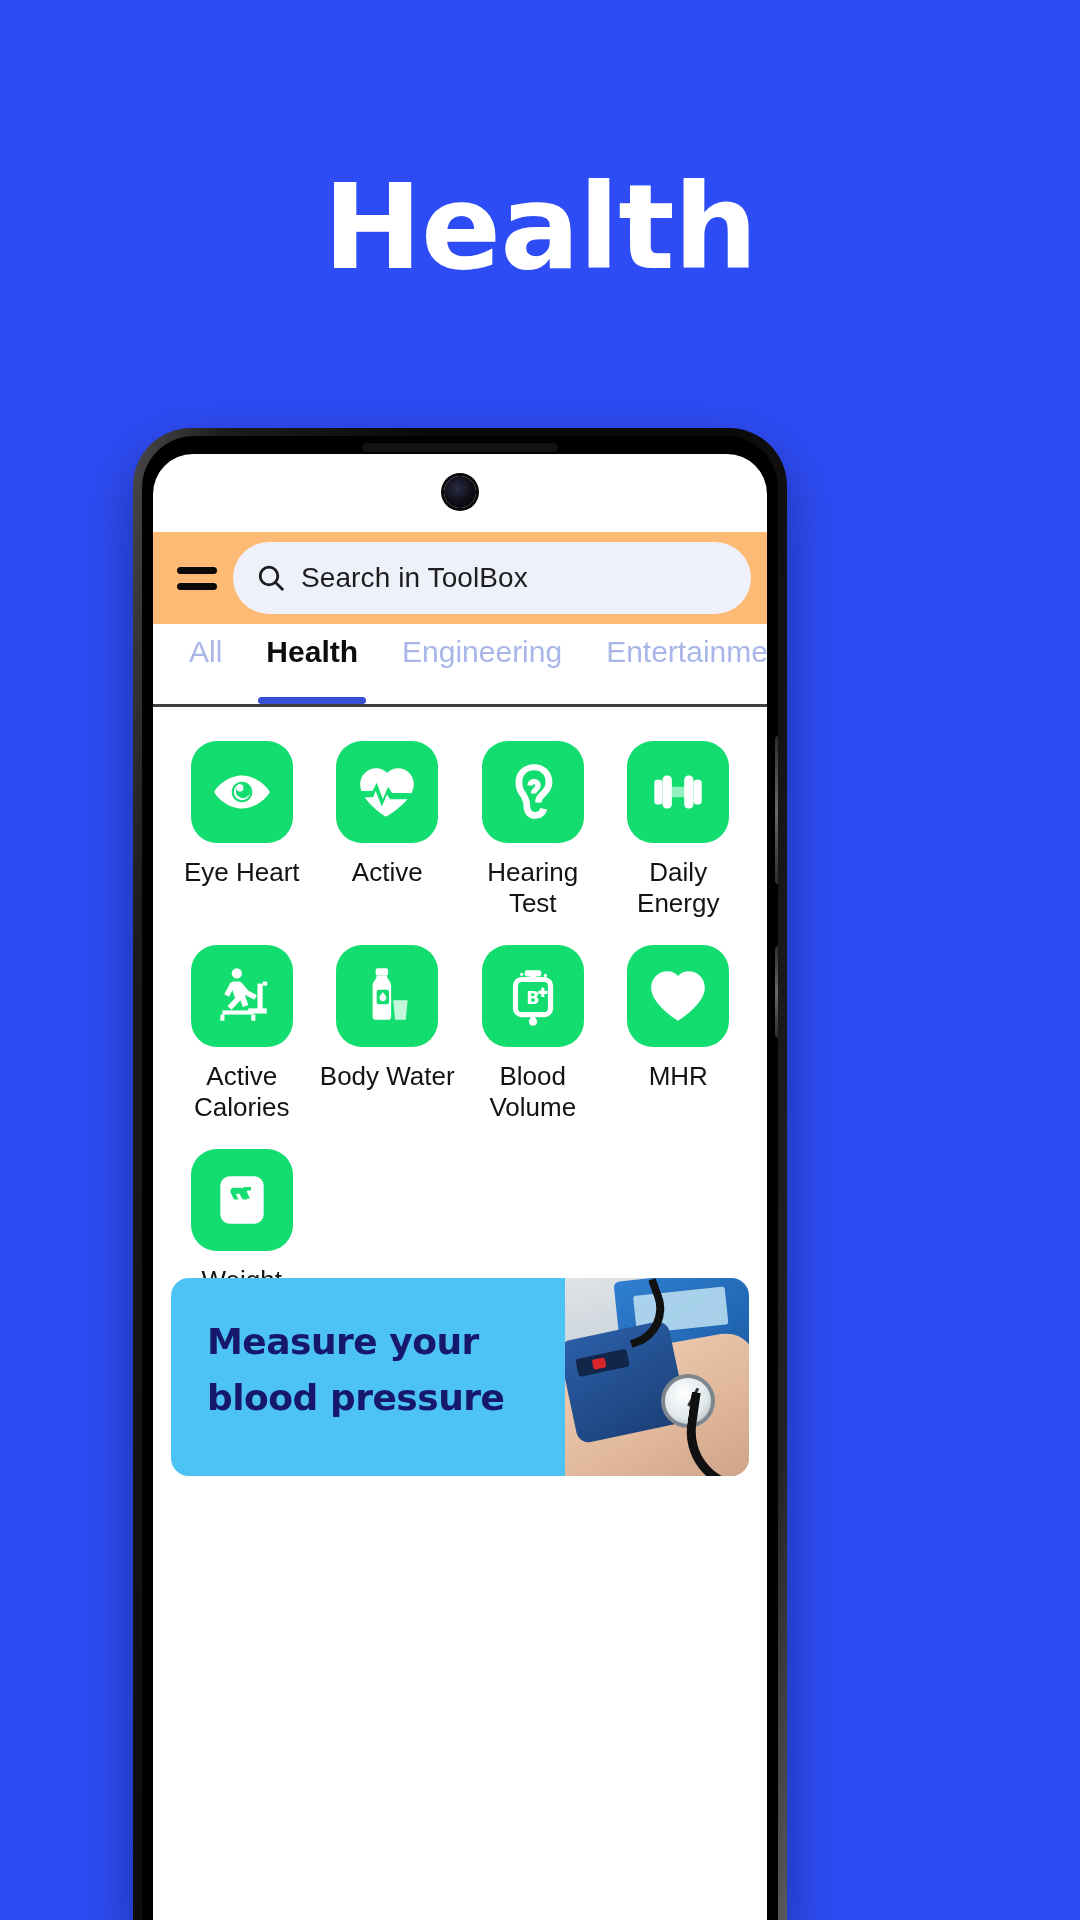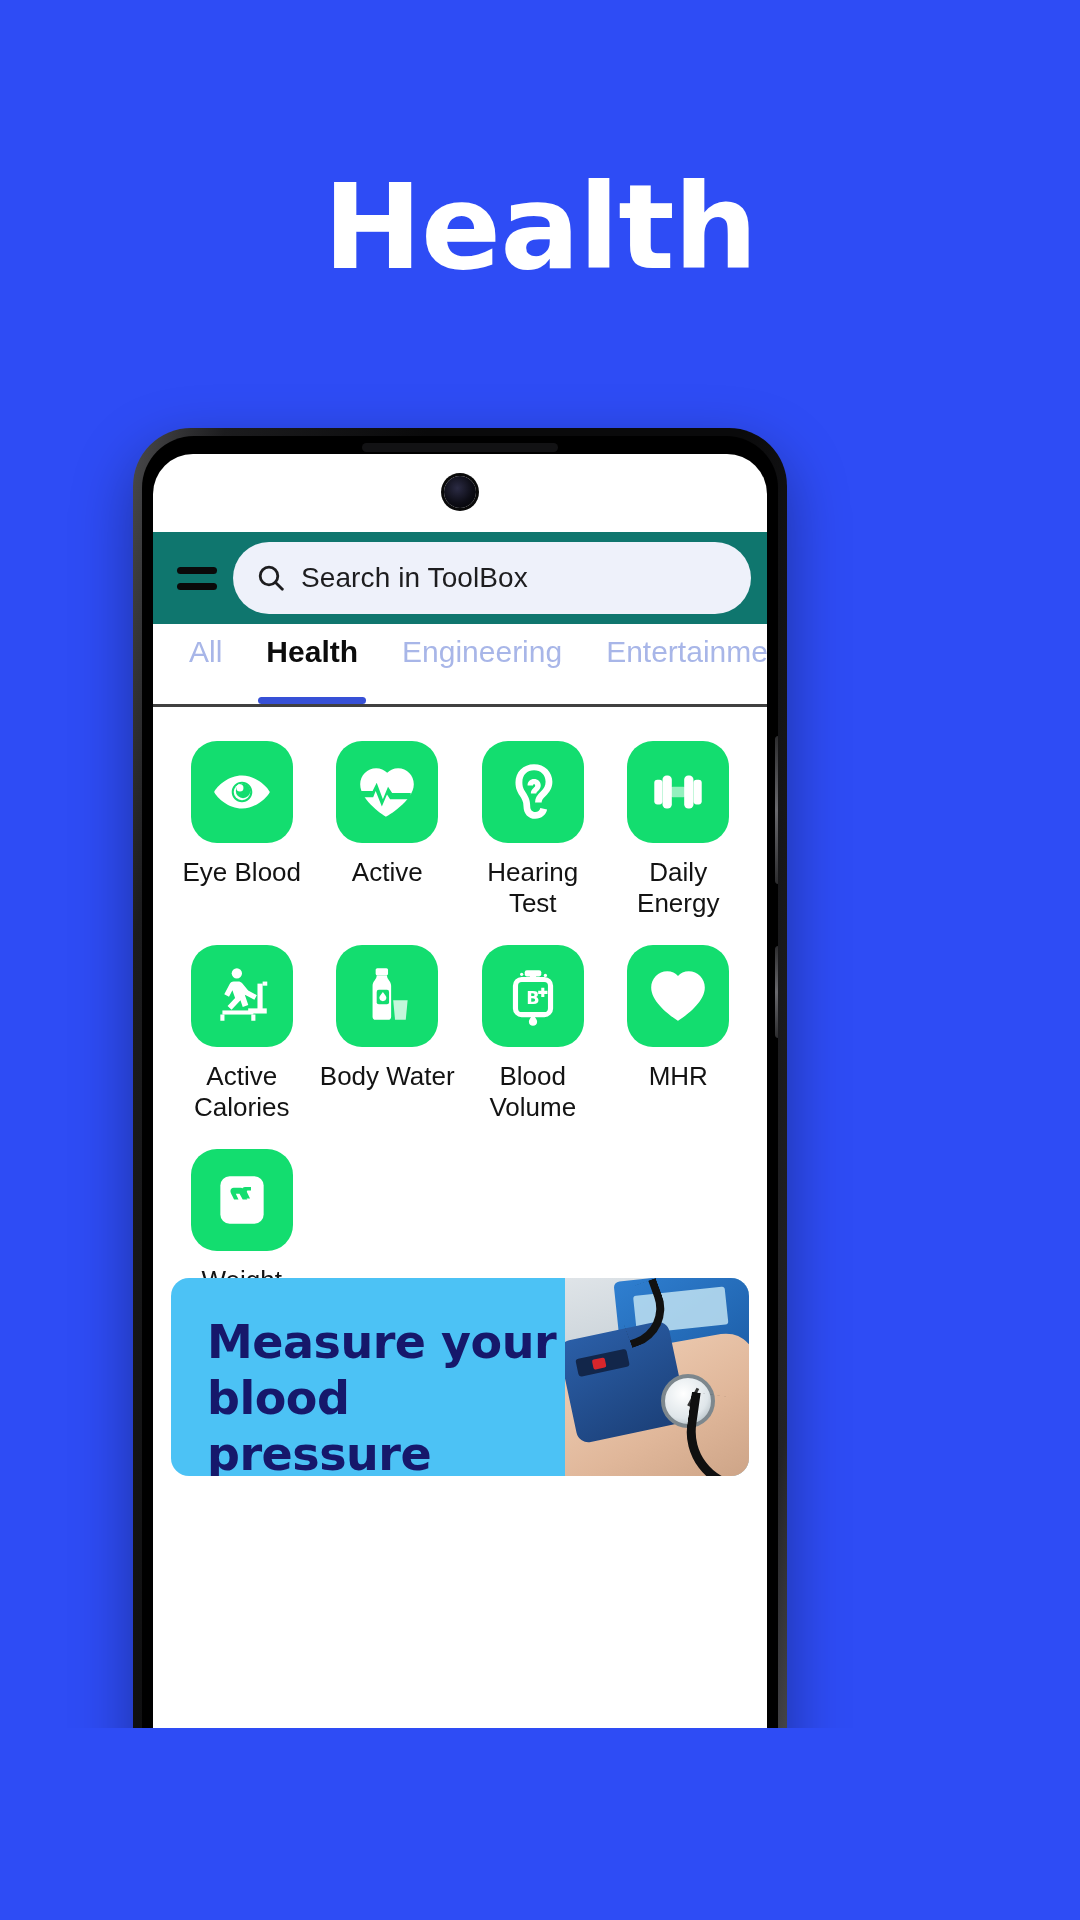--- a/index.html
+++ b/index.html
@@ -5,21 +5,21 @@
   html, body {
     margin: 0;
     padding: 0;
     background: #2e4cf5;
   }
   * { box-sizing: border-box; }
 
   .stage {
     position: relative;
     width: 1080px;
-    height: 1728px;
+    height: 1920px;
     overflow: hidden;
     font-family: "Liberation Sans", sans-serif;
     background: #2e4cf5;
   }
 
   
   .hero-title {
     position: absolute;
     top: 168px;
     left: 0;
@@ -99,21 +99,21 @@
   
   .appbar {
     position: absolute;
     top: 78px;
     left: 0;
     width: 100%;
     height: 92px;
     display: flex;
     align-items: center;
     padding: 0 16px 0 16px;
-    background: #0f766e;
+    background: #fdba74;
   }
   .hamburger {
     width: 52px;
     height: 52px;
     margin-left: 2px;
     margin-right: 10px;
     display: flex;
     flex-direction: column;
     justify-content: center;
     align-items: center;
@@ -222,21 +222,21 @@
     height: 198px;
     border-radius: 18px;
     background: #4cc2f5;
     overflow: hidden;
     display: flex;
   }
   .banner-text {
     flex: 1;
     padding: 36px 0 0 36px;
     color: #16186b;
-    font-size: 46px;
+    font-size: 36px;
     line-height: 56px;
     font-weight: 700;
     font-family: "DejaVu Sans", sans-serif;
     letter-spacing: -0.5px;
   }
   .banner-art {
     position: relative;
     width: 184px;
     flex: none;
     overflow: hidden;
@@ -348,21 +348,21 @@
 
           <div class="cell">
             <div class="tile">
               <svg viewBox="0 0 64 64" fill="#ffffff">
                 <path d="M32 16C19 16 8 26 5 32c3 6 14 16 27 16s24-10 27-16c-3-6-14-16-27-16zm0 26c-5.5 0-10-4.5-10-10s4.5-10 10-10 10 4.5 10 10-4.5 10-10 10z"></path>
                 <circle cx="32" cy="32" r="8" fill="#ffffff"></circle>
                 <circle cx="33" cy="31" r="7" fill="#13dd6f"></circle>
                 <circle cx="30" cy="28" r="3.4" fill="#ffffff"></circle>
               </svg>
             </div>
-            <div class="cell-label">Eye Blood</div>
+            <div class="cell-label">Eye Heart</div>
           </div>
 
           <div class="cell">
             <div class="tile">
               <svg viewBox="0 0 64 64">
                 <path fill="#ffffff" d="M32 56S7 41 7 24.5C7 15.9 13.9 9 22.5 9c4.2 0 8 1.7 10.7 4.4C35.8 10.7 39.6 9 43.8 9 52.3 9 59 15.9 59 24.5 59 41 32 56 32 56z" transform="translate(-1,0)"></path>
                 <path fill="#13dd6f" d="M5 31h13l4-8 6 16 5-12 4 6h18v6H35l-3-4.5L27 46l-6-15-2.4 6H5z"></path>
               </svg>
             </div>
             <div class="cell-label">Active</div>

